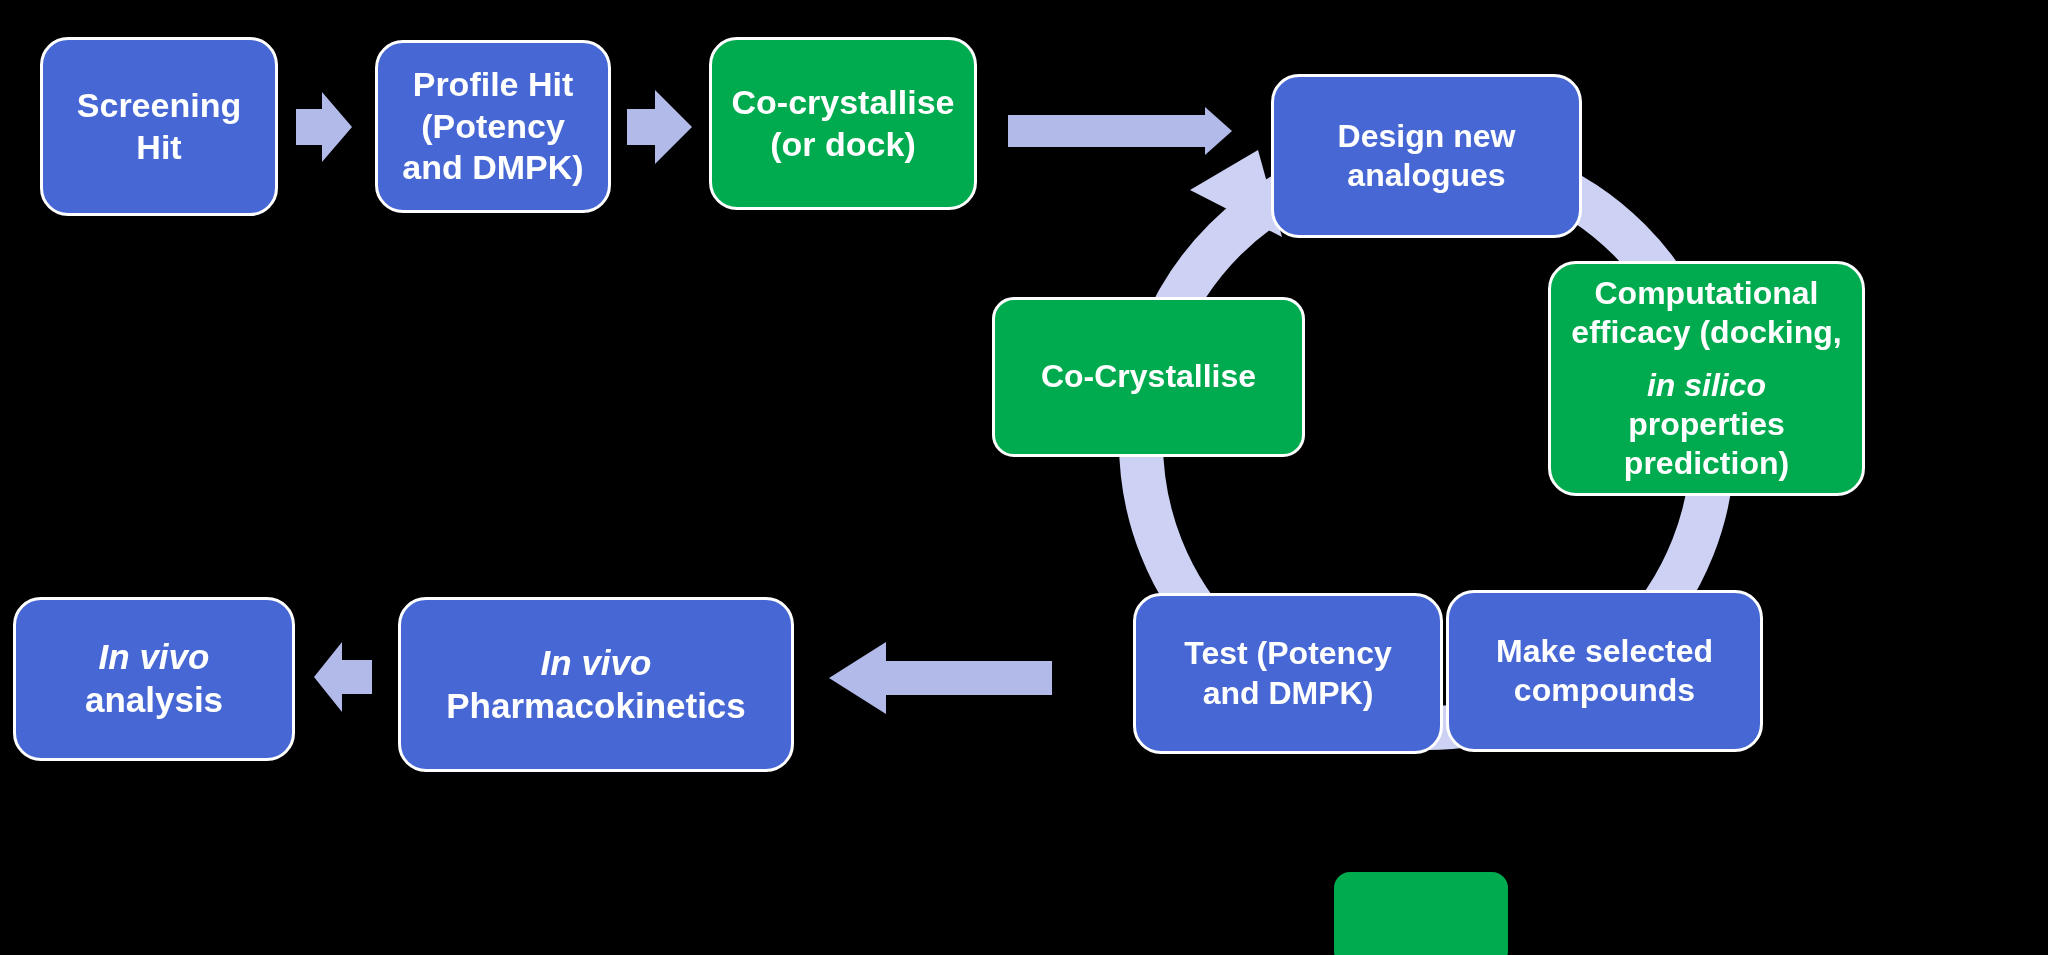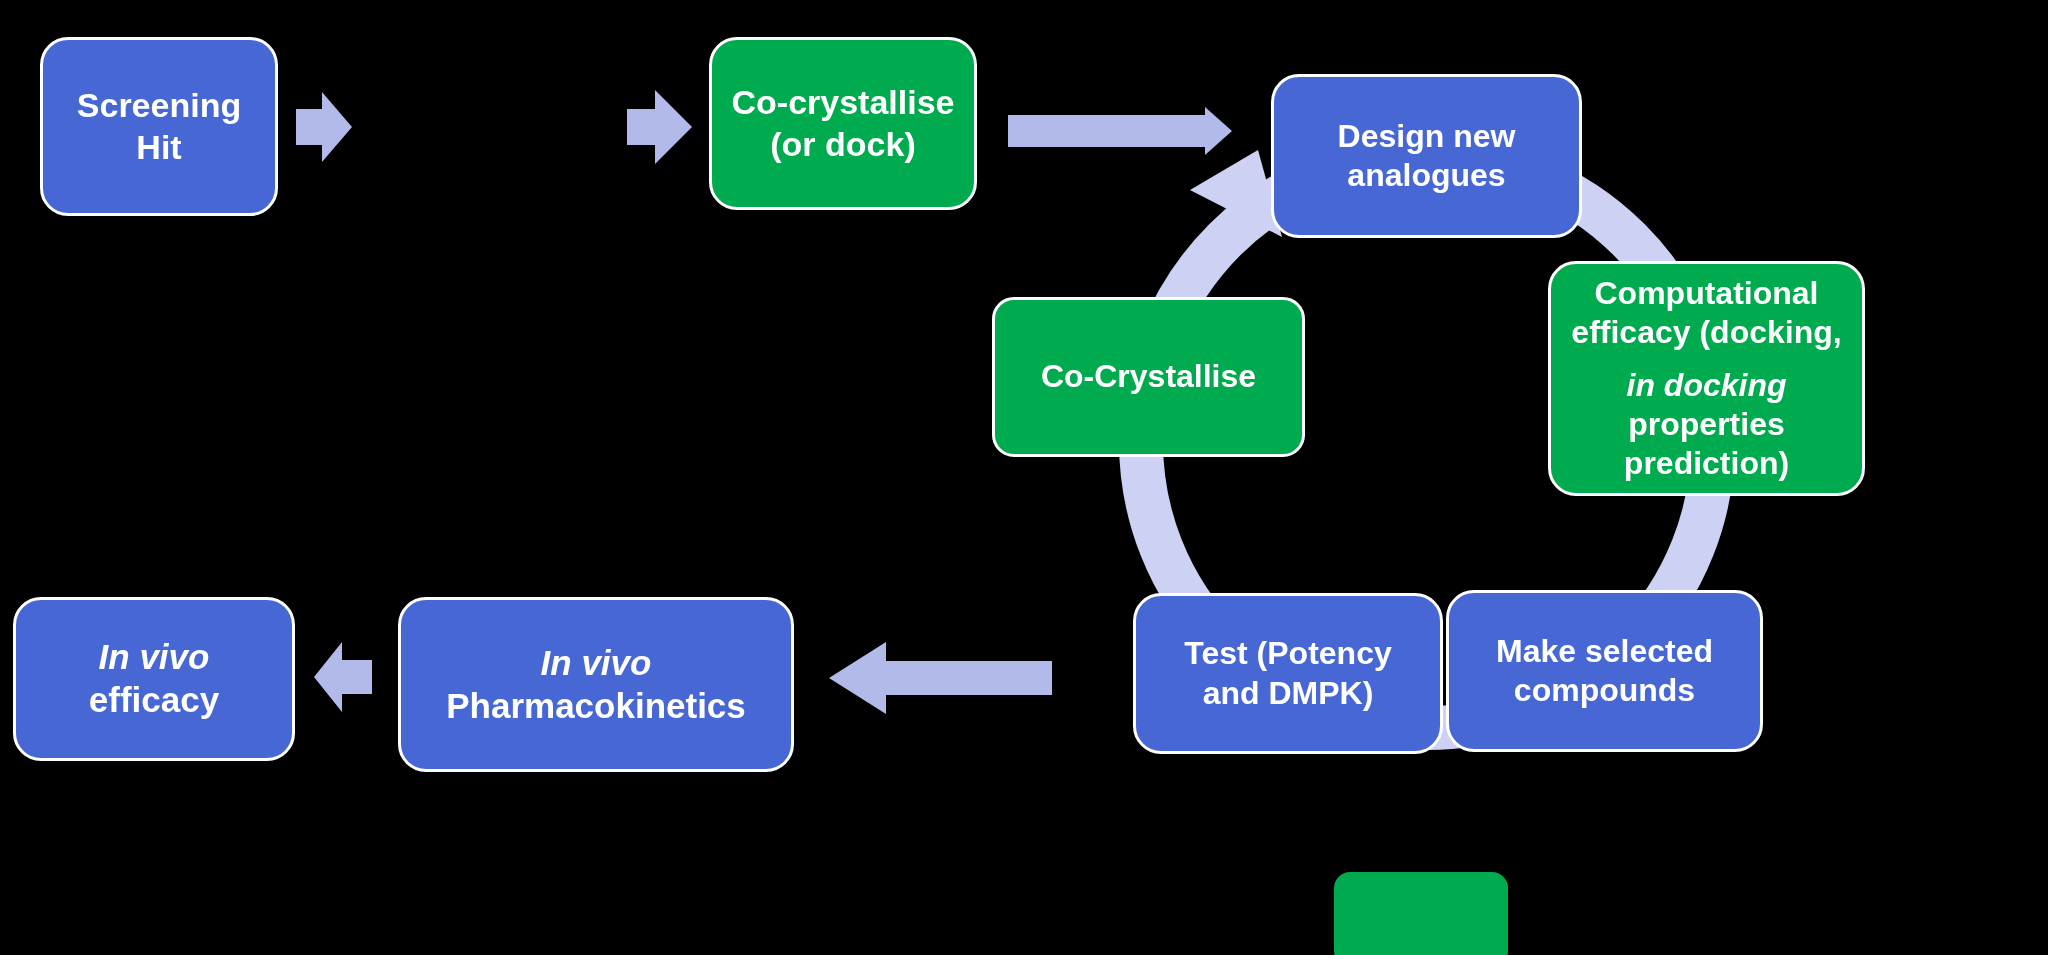--- a/index.html
+++ b/index.html
@@ -51,33 +51,36 @@
 
     <polygon class="arrow-fill" points="1052,661 886,661 886,642 829,678 886,714 886,695 1052,695"></polygon>
 
     <polygon class="arrow-fill" points="372,660 342,660 342,642 314,677 342,712 342,694 372,694"></polygon>
   </svg>
 
   <div class="node blue fs-lg" style="left:40px;top:37px;width:238px;height:179px;">
     <span>Screening Hit</span>
   </div>
 
+  <div class="node blue fs-lg" style="left:375px;top:40px;width:236px;height:173px;">
+    <span>Profile Hit (Potency and DMPK)</span>
+  </div>
 
   <div class="node green fs-lg" style="left:709px;top:37px;width:268px;height:173px;">
     <span>Co-crystallise (or dock)</span>
   </div>
 
   <div class="node blue fs-md" style="left:1271px;top:74px;width:311px;height:164px;">
     <span>Design new analogues</span>
   </div>
 
   <div class="node green fs-md" style="left:1548px;top:261px;width:317px;height:235px;">
     <div>
       <span class="blk">Computational efficacy (docking,</span>
-      <span class="para"><span class="it">in docking</span><span> properties prediction)</span></span>
+      <span class="para"><span class="it">in silico</span><span> properties prediction)</span></span>
     </div>
   </div>
 
   <div class="node green fs-md" style="left:992px;top:297px;width:313px;height:160px;border-radius:22px;">
     <span>Co-Crystallise</span>
   </div>
 
   <div class="node blue fs-md" style="left:1101px;top:593px;width:310px;height:161px;margin-left:32px;">
     <span>Test (Potency and DMPK)</span>
   </div>
@@ -89,19 +92,19 @@
   <div class="node blue fs-xl" style="left:398px;top:597px;width:396px;height:175px;">
     <div>
       <span class="blk it">In vivo</span>
       <span class="blk">Pharmacokinetics</span>
     </div>
   </div>
 
   <div class="node blue fs-xl" style="left:13px;top:597px;width:282px;height:164px;">
     <div>
       <span class="blk it">In vivo</span>
-      <span class="blk">efficacy</span>
+      <span class="blk">analysis</span>
     </div>
   </div>
 
   <div class="legend-swatch" style="left:1334px;top:872px;width:174px;height:95px;"></div>
 
 </div>
 
 </body></html>

